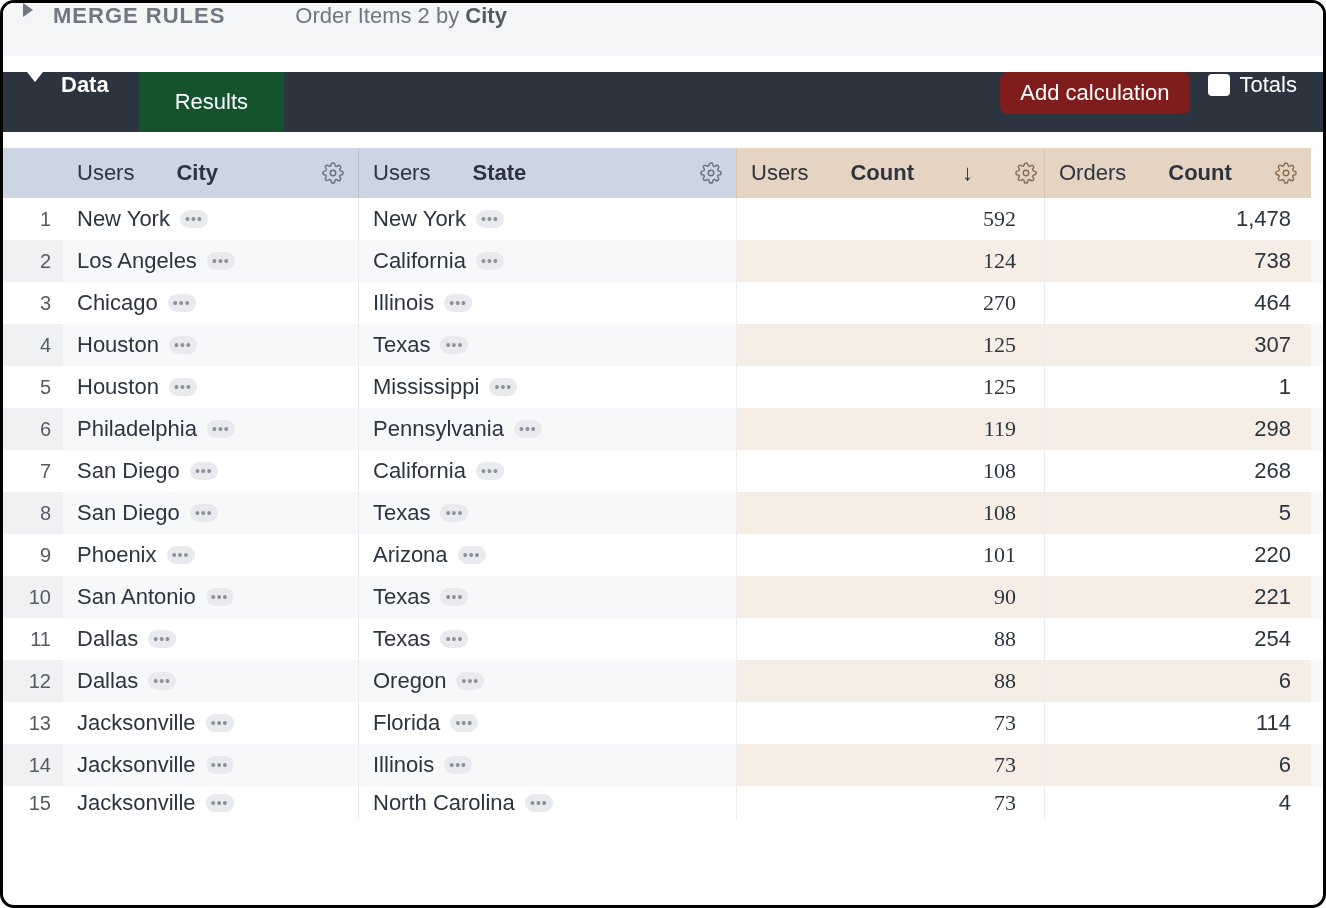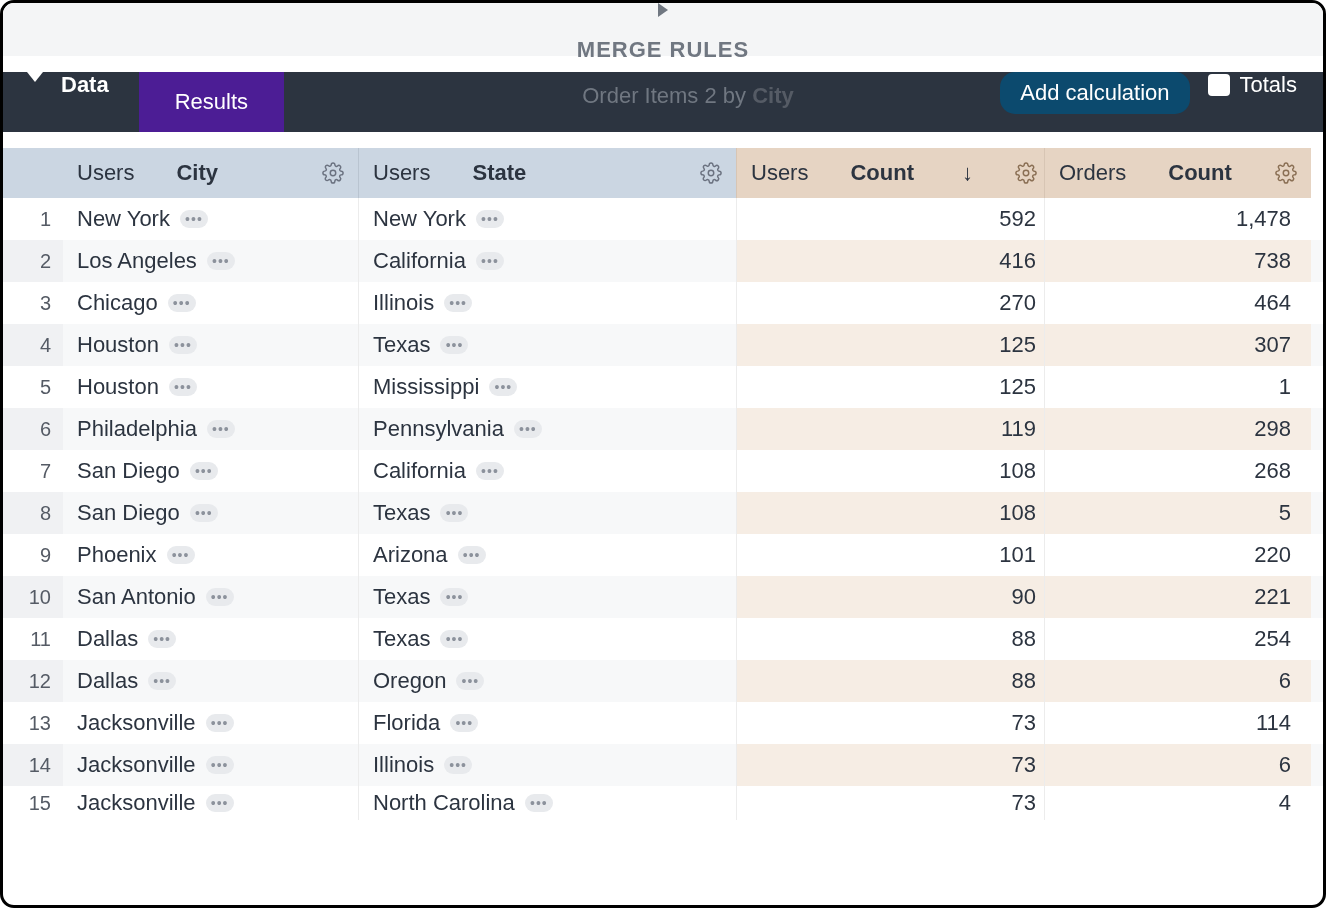--- a/index.html
+++ b/index.html
@@ -15,24 +15,22 @@
   border-radius: 14px;
   width: 1326px;
   height: 908px;
   overflow: hidden;
   background: #fff;
 }
 .panel-header {
   background: #f4f5f6;
   height: 53px;
   display: flex;
-  align-items: center;
   padding: 0 20px;
   gap: 20px;
-  flex-direction: column;
 }
 .panel-header .caret {
   width: 0; height: 0;
   border-top: 7px solid transparent;
   border-bottom: 7px solid transparent;
   border-left: 10px solid #707781;
 }
 .panel-header .title {
   color: #707781;
   font-weight: 600;
@@ -61,32 +59,32 @@
   border-left: 8px solid transparent;
   border-right: 8px solid transparent;
   border-top: 10px solid #fff;
 }
 .databar .data-label {
   font-weight: 700;
   margin-left: 18px;
   margin-right: 30px;
 }
 .databar .tab {
-  background: #4c1d95;
+  background: #14532d;
   height: 60px;
   display: flex;
   align-items: center;
   padding: 0 36px;
   cursor: pointer;
 }
 .databar .spacer { flex: 1; }
 .databar .add-calc {
-  background: #0c4a6e;
+  background: #7f1d1d;
   padding: 8px 20px;
-  border-radius: 15px;
+  border-radius: 8px;
   font-size: 22px;
   cursor: pointer;
   margin-right: 18px;
 }
 .databar .totals {
   display: flex;
   align-items: center;
   margin-right: 26px;
   cursor: pointer;
 }
@@ -138,21 +136,21 @@
   align-items: center;
   justify-content: flex-end;
   padding-right: 12px;
   font-size: 20px;
   color: #555b65;
 }
 .row.odd .rownum { background:#f0f1f3; }
 .row.even .rownum { background:#fff; }
 .cell-city { width: 296px; border-right: 1px solid #ececec; }
 .cell-state { width: 378px; border-right: 1px solid #ececec; }
-.cell-users { width: 308px; border-right: 1px solid #ececec; justify-content: flex-end; padding-right: 8px; }
+.cell-users { width: 308px; border-right: 1px solid #ececec; justify-content: flex-end; padding-right: 28px; font-family: Liberation Serif, serif; }
 .cell-orders { width: 266px; justify-content: flex-end; padding-right: 20px; }
 .row.even .cell-users, .row.even .cell-orders { background: #fff; }
 .row.odd .cell-users, .row.odd .cell-orders { background: #f6ede4; }
 .ellipsis-pill {
   display: inline-flex;
   align-items: center;
   justify-content: center;
   background: #e8eaed;
   border-radius: 10px;
   height: 18px;
@@ -251,21 +249,21 @@
           <div class="rownum">1</div>
           <div class="td cell-city">New York<span class="ellipsis-pill">•••</span></div>
           <div class="td cell-state">New York<span class="ellipsis-pill">•••</span></div>
           <div class="td cell-users">592</div>
           <div class="td cell-orders">1,478</div>
         </div>
         <div class="row odd">
           <div class="rownum">2</div>
           <div class="td cell-city">Los Angeles<span class="ellipsis-pill">•••</span></div>
           <div class="td cell-state">California<span class="ellipsis-pill">•••</span></div>
-          <div class="td cell-users">416</div>
+          <div class="td cell-users">124</div>
           <div class="td cell-orders">738</div>
         </div>
         <div class="row even">
           <div class="rownum">3</div>
           <div class="td cell-city">Chicago<span class="ellipsis-pill">•••</span></div>
           <div class="td cell-state">Illinois<span class="ellipsis-pill">•••</span></div>
           <div class="td cell-users">270</div>
           <div class="td cell-orders">464</div>
         </div>
         <div class="row odd">

